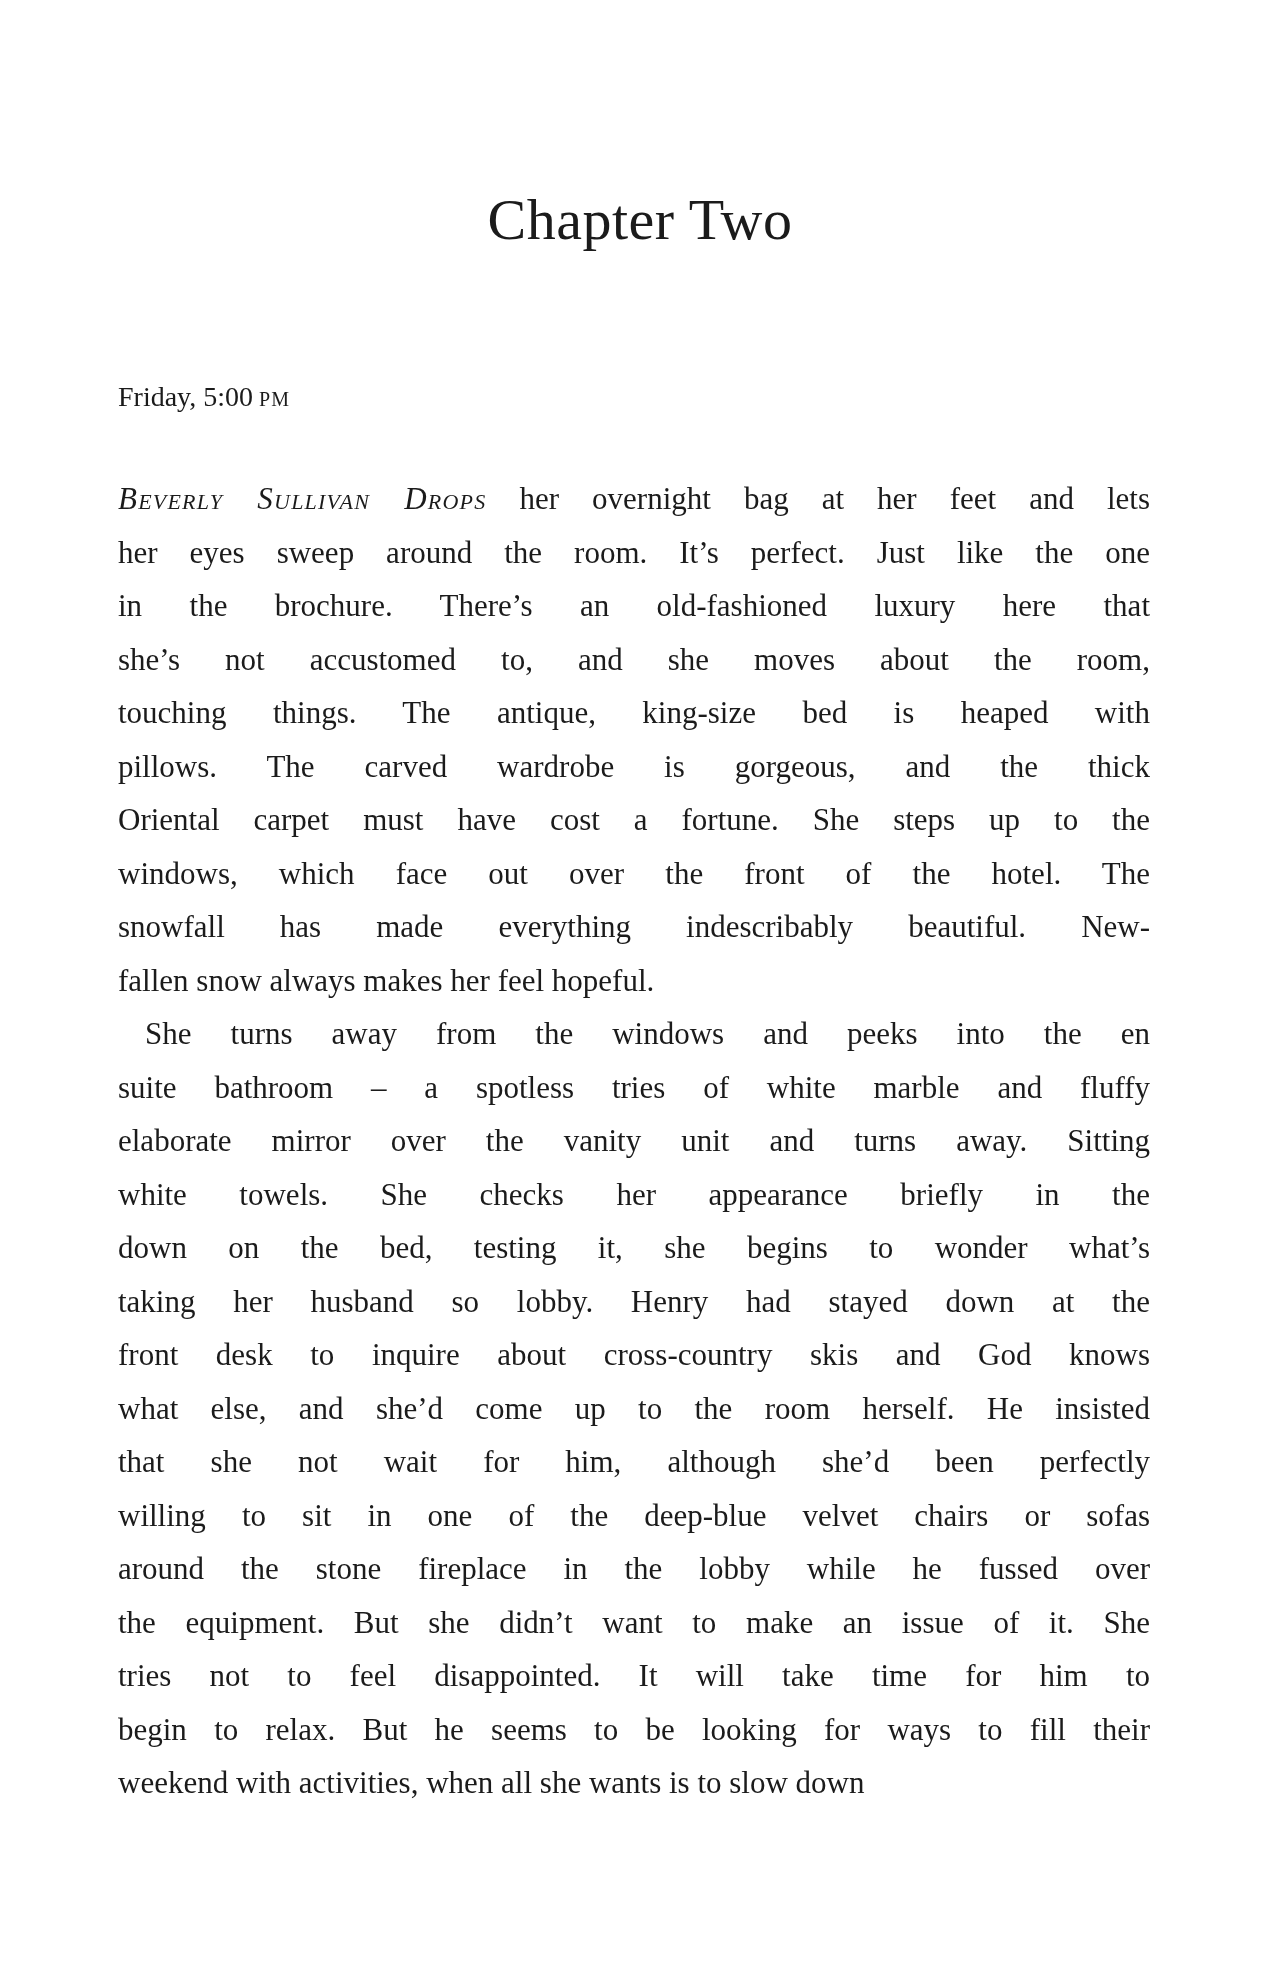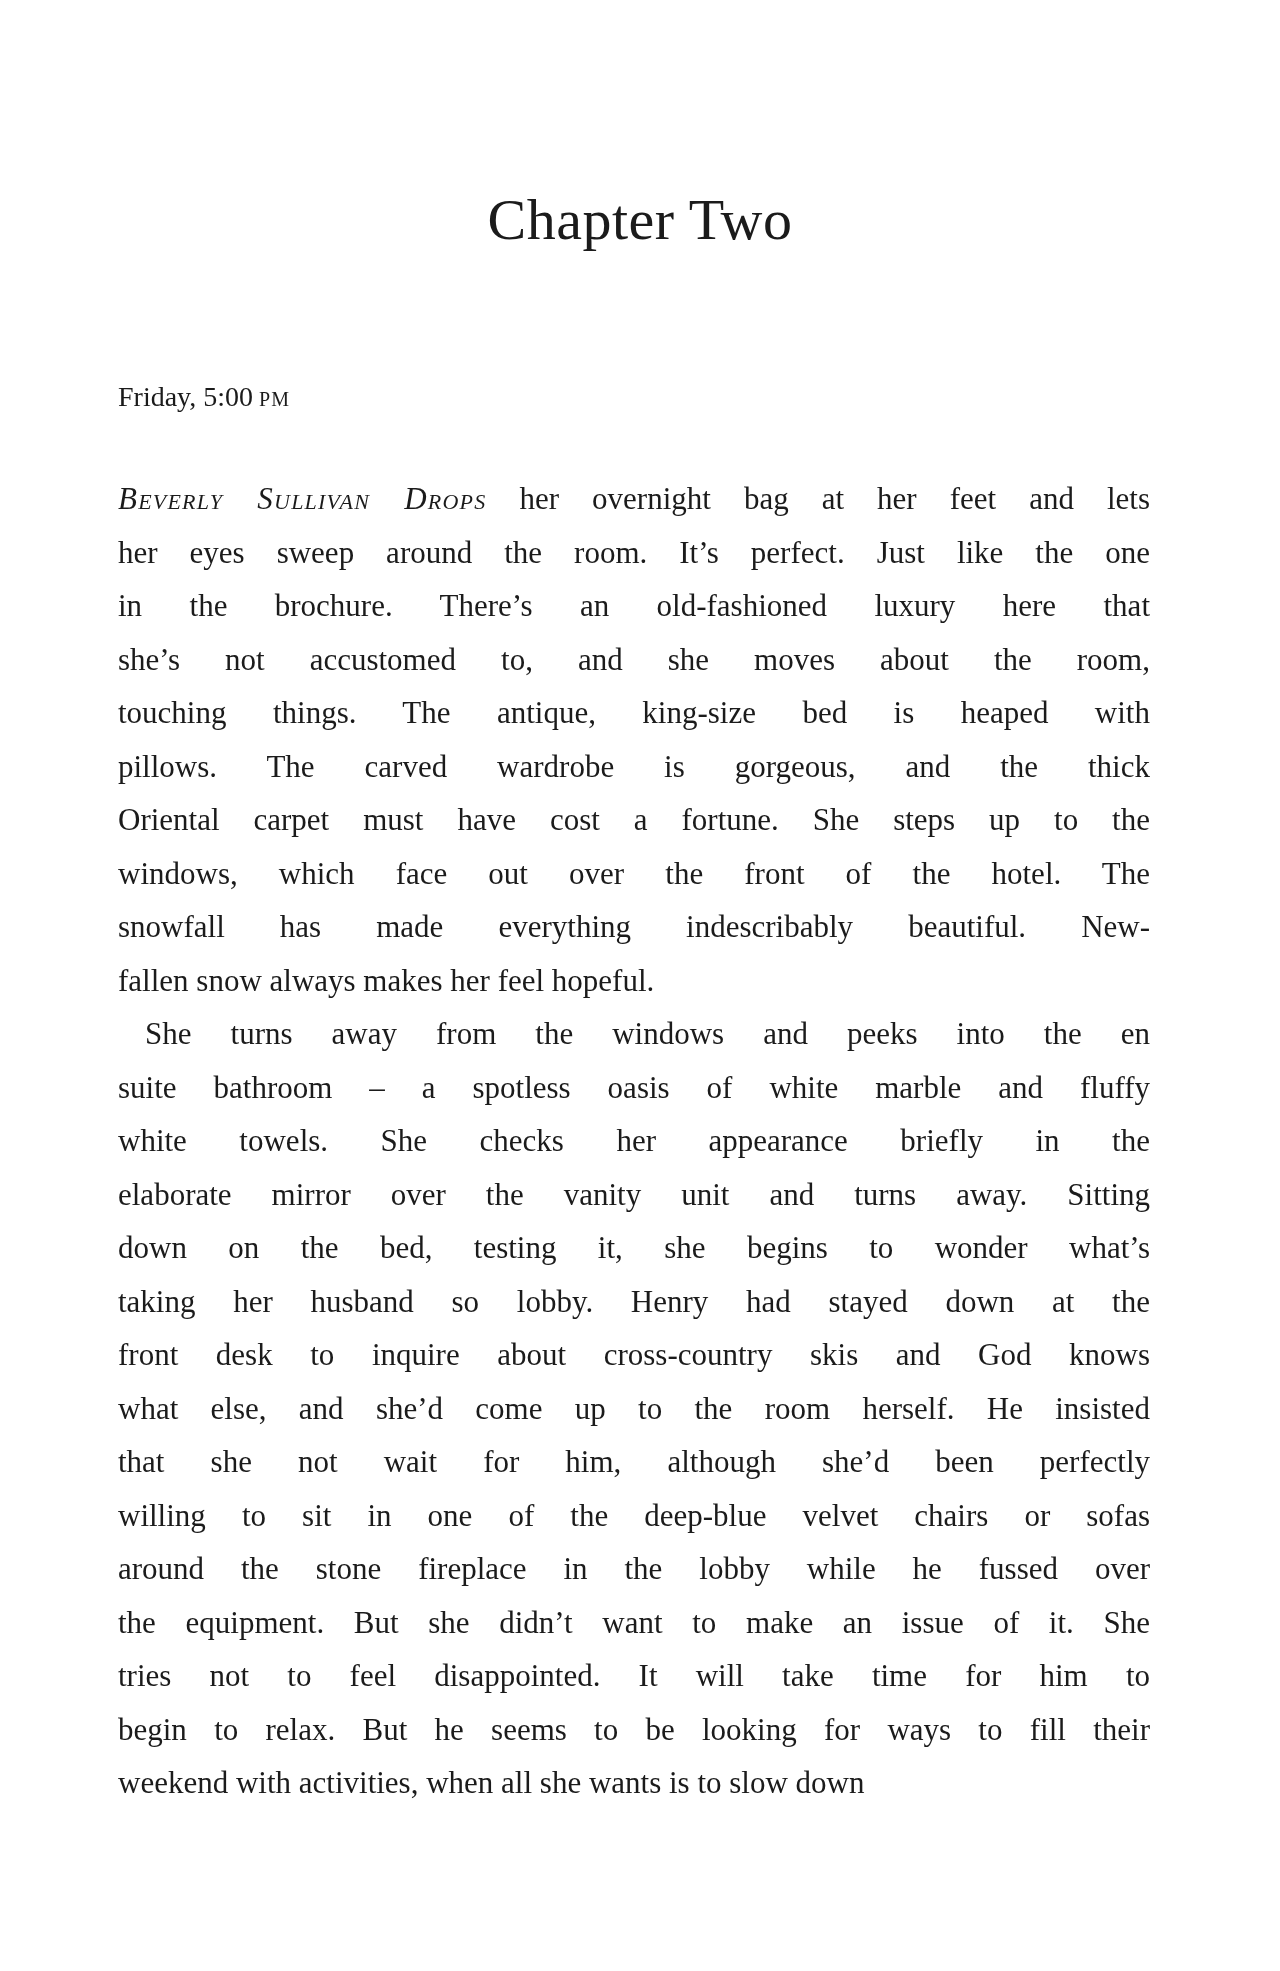--- a/index.html
+++ b/index.html
@@ -99,23 +99,23 @@
         <div class="line">she’s not accustomed to, and she moves about the room,</div>
         <div class="line">touching things. The antique, king-size bed is heaped with</div>
         <div class="line">pillows. The carved wardrobe is gorgeous, and the thick</div>
         <div class="line">Oriental carpet must have cost a fortune. She steps up to the</div>
         <div class="line">windows, which face out over the front of the hotel. The</div>
         <div class="line">snowfall has made everything indescribably beautiful. New-</div>
         <div class="line last">fallen snow always makes her feel hopeful.</div>
       </div>
       <div class="paragraph">
         <div class="line indent">She turns away from the windows and peeks into the en</div>
-        <div class="line">suite bathroom – a spotless oasis of white marble and fluffy</div>
+        <div class="line">suite bathroom – a spotless tries of white marble and fluffy</div>
+        <div class="line">elaborate mirror over the vanity unit and turns away. Sitting</div>
         <div class="line">white towels. She checks her appearance briefly in the</div>
-        <div class="line">elaborate mirror over the vanity unit and turns away. Sitting</div>
         <div class="line">down on the bed, testing it, she begins to wonder what’s</div>
         <div class="line">taking her husband so lobby. Henry had stayed down at the</div>
         <div class="line">front desk to inquire about cross-country skis and God knows</div>
         <div class="line">what else, and she’d come up to the room herself. He insisted</div>
         <div class="line">that she not wait for him, although she’d been perfectly</div>
         <div class="line">willing to sit in one of the deep-blue velvet chairs or sofas</div>
         <div class="line">around the stone fireplace in the lobby while he fussed over</div>
         <div class="line">the equipment. But she didn’t want to make an issue of it. She</div>
         <div class="line">tries not to feel disappointed. It will take time for him to</div>
         <div class="line">begin to relax. But he seems to be looking for ways to fill their</div>

